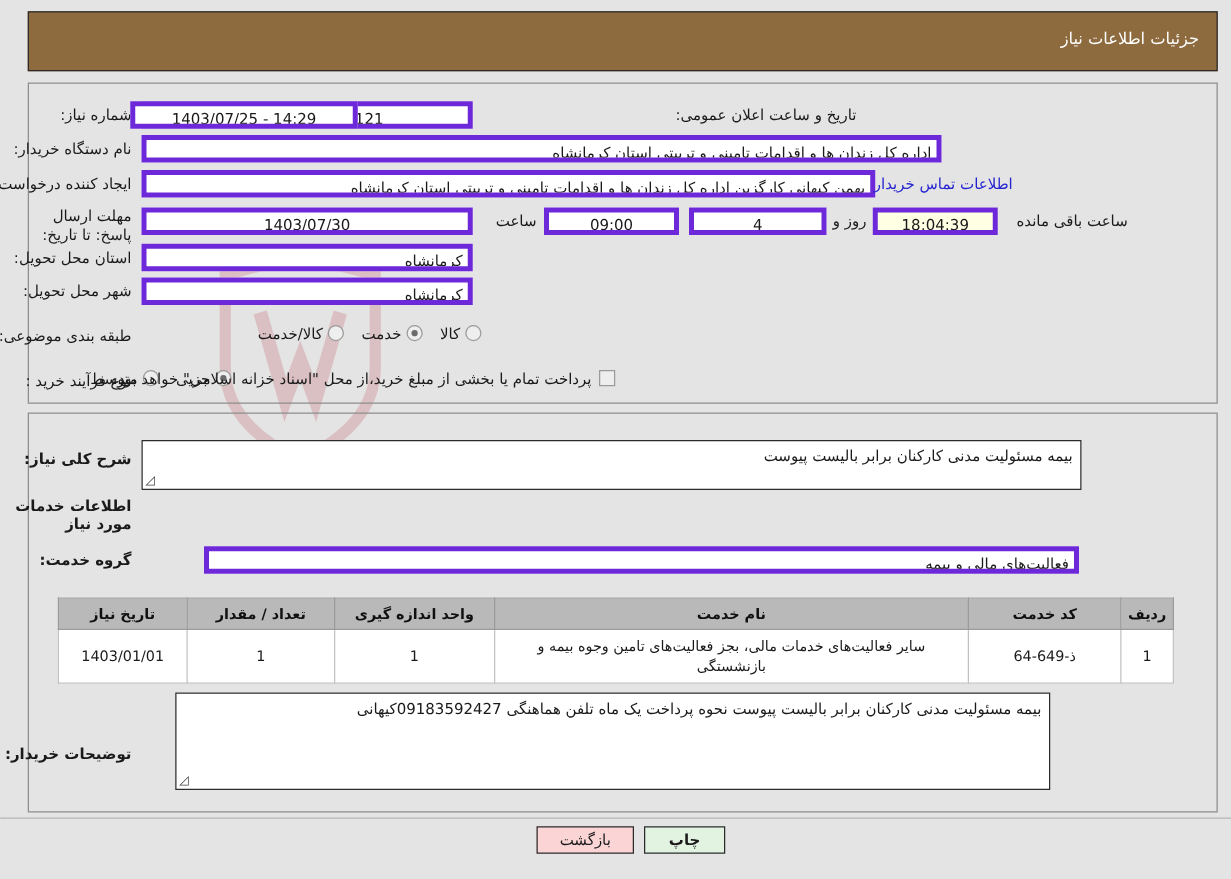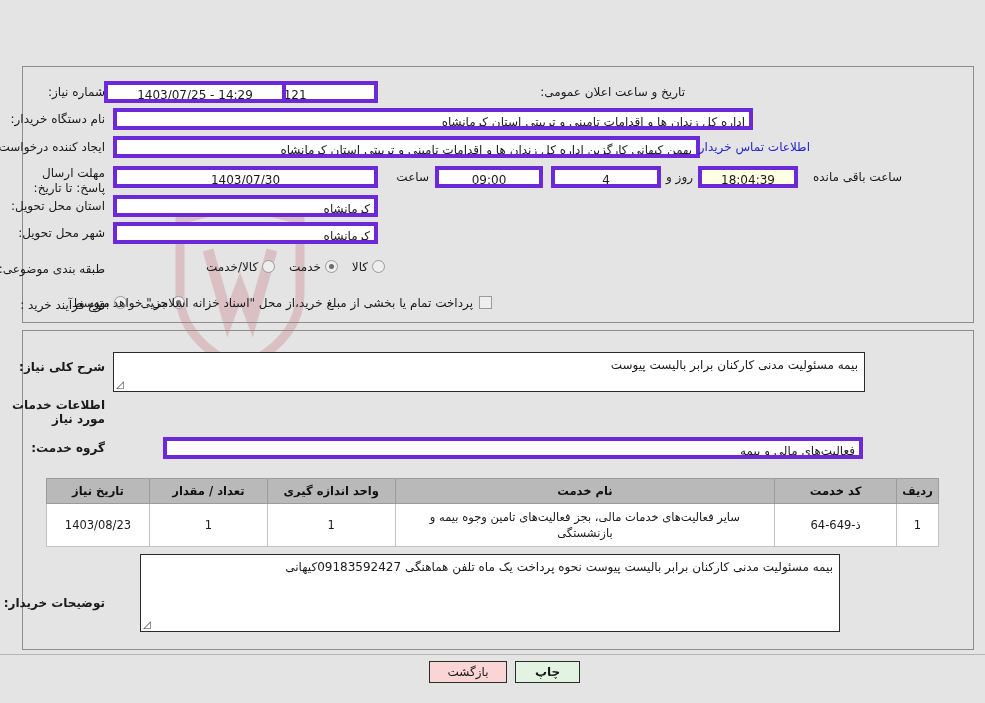--- a/index.html
+++ b/index.html
@@ -229,20 +229,23 @@
 
 <div id="page">
 
   <div id="watermark">
     <svg class="wm-shield" width="140" height="170" viewBox="0 0 140 170">
       <path d="M10 18 L70 2 L130 18 L130 92 C130 130 100 152 70 166 C40 152 10 130 10 92 Z" fill="none" stroke="rgba(200,110,120,0.30)" stroke-width="9"></path>
       <path d="M38 48 L58 118 L70 86 L82 118 L102 48" fill="none" stroke="rgba(200,110,120,0.30)" stroke-width="11" stroke-linejoin="miter"></path>
     </svg>
   </div>
 
+  <div id="header">
+    <div class="title">جزئیات اطلاعات نیاز</div>
+  </div>
 
   <div id="panel-top" class="panel"></div>
 
   <div class="lbl" style="right:880px; top:85px;">شماره نیاز:</div>
   <div class="fld center" style="right:607px; top:81px; width:265px;">1103003488000121</div>
 
   <div class="lbl" style="right:300px; top:85px;">تاریخ و ساعت اعلان عمومی:</div>
 
   <div class="fld center" style="left:104px; top:81px; width:182px;">14:29 - 1403/07/25</div>
 
@@ -308,21 +311,21 @@
         <th style="width:103px;">تاریخ نیاز</th>
       </tr>
     </thead>
     <tbody>
       <tr>
         <td>1</td>
         <td>ذ-649-64</td>
         <td class="name">سایر فعالیت‌های خدمات مالی، بجز فعالیت‌های تامین وجوه بیمه و بازنشستگی</td>
         <td>1</td>
         <td>1</td>
-        <td>1403/08/23</td>
+        <td>1403/01/01</td>
       </tr>
     </tbody>
   </table>
 
   <div class="sec-head" style="right:880px; top:596px;">توضیحات خریدار:</div>
   <div class="ta" style="right:145px; top:554px; width:700px; height:78px;">
     <span>بیمه مسئولیت مدنی کارکنان برابر بالیست پیوست نحوه پرداخت یک ماه تلفن هماهنگی 09183592427کیهانی</span>
     <span class="grip">◺</span>
   </div>
 

